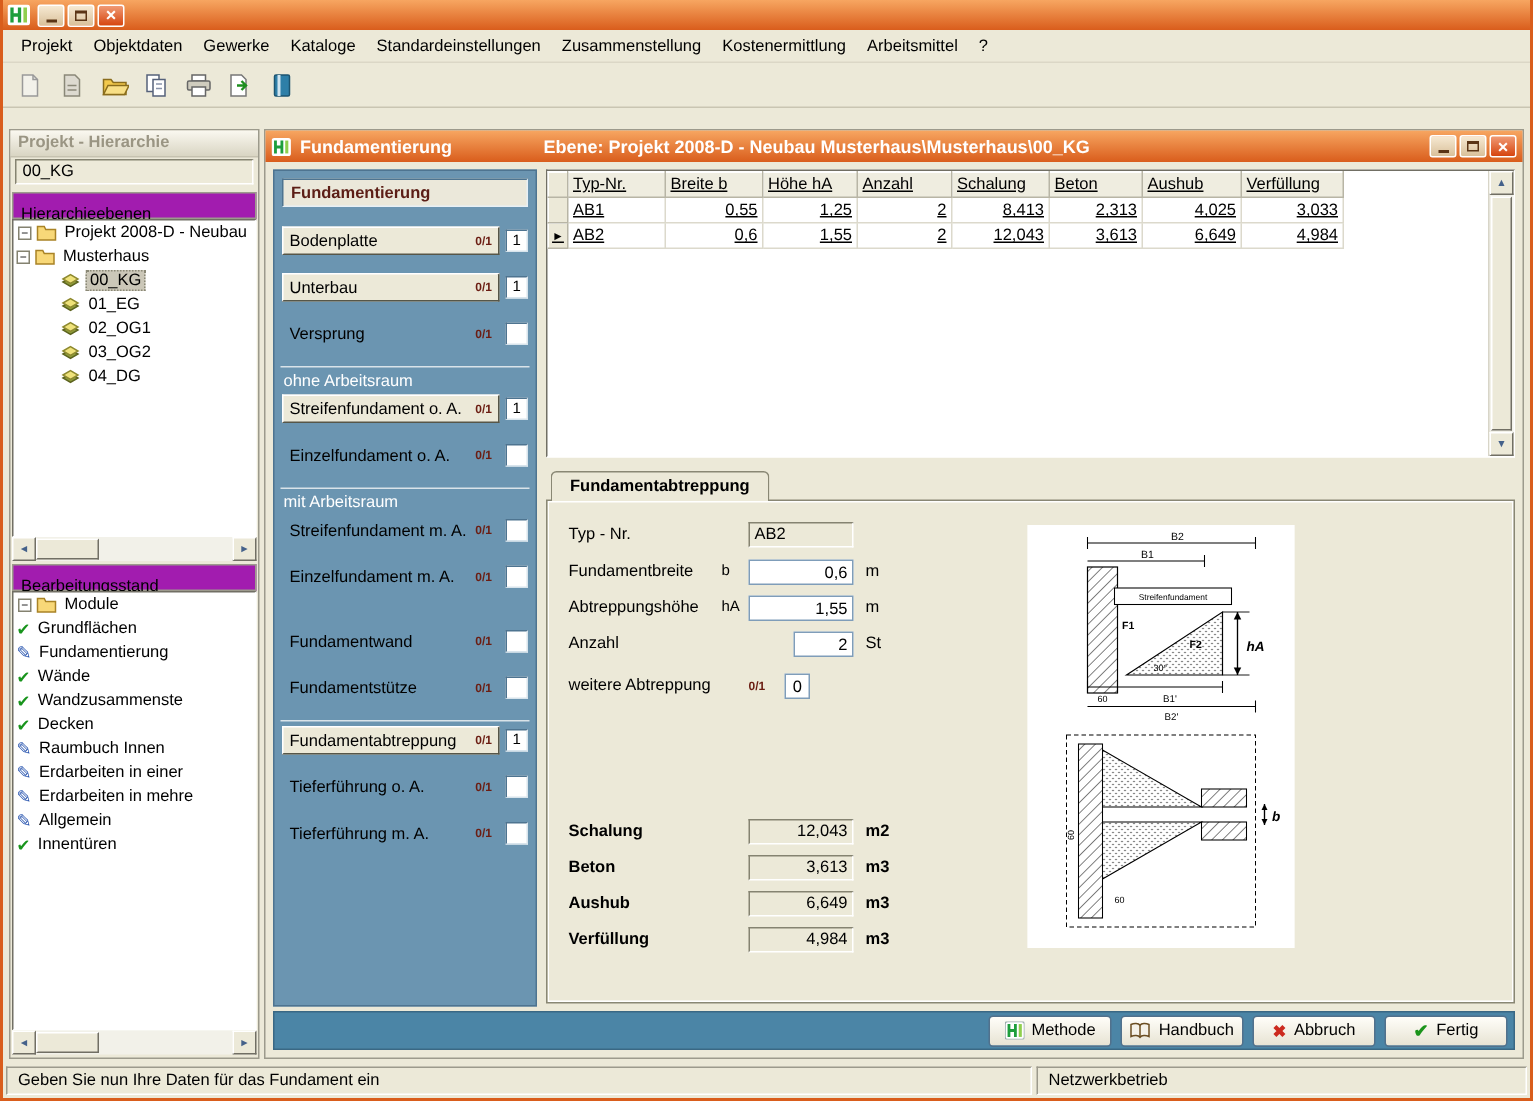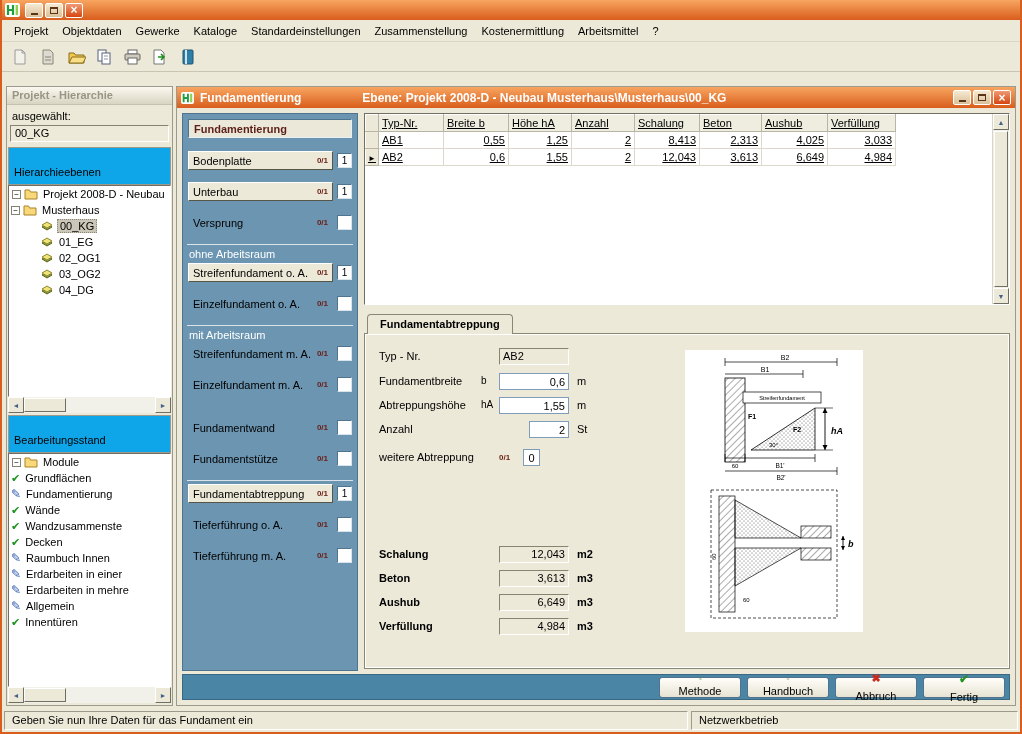--- a/index.html
+++ b/index.html
@@ -29,21 +29,21 @@
   
   .workspace { position:absolute; top:74px; left:2px; right:2px; bottom:24px; }
   
   .left-panel { position:absolute; left:2px; top:12px; width:167px; bottom:2px;
     border:1px solid #9C9A8C; background:#ECE9D8; display:flex; flex-direction:column; }
   .panel-title { height:18px; background:linear-gradient(#FAF8F0,#D9D5C3); color:#9A9583; font-weight:bold;
     padding:2px 5px; border-bottom:1px solid #C6C2B0; }
   .sel-label { padding:5px 5px 2px; }
   .sel-field { margin:1px 3px 5px; height:17px; background:#EDEAD9; border:1px solid;
     border-color:#858371 #FFF #FFF #858371; padding:1px 4px; }
-  .sect-header { margin:0 1px; height:18px; border:1px solid #9C9A8C; background:#0ea5e9; padding:18px 5px; }
+  .sect-header { margin:0 1px; height:18px; border:1px solid #9C9A8C; background:#a21caf; padding:8px 5px; }
   .tree { background:#fff; border:1px solid; border-color:#716F64 #FFF #FFF #716F64; margin:0 1px; overflow:hidden; }
   .tree1 { height:212px; }
   .tree2 { flex:1; }
   .trow { height:16px; display:flex; align-items:center; gap:3px; padding-left:3px; white-space:nowrap; overflow:hidden; }
   .ind1 { padding-left:2px; } .ind2 { padding-left:31px; }
   .expand { width:9px; height:9px; flex:0 0 9px; border:1px solid #848270; background:#fff;
     font-size:8px; line-height:7px; text-align:center; }
   .expand::before { content:"−"; }
   .tlabel { padding:0 2px; }
   .tlabel.selected { background:#CBC7B8; border:1px dotted #8A8876; }
@@ -117,21 +117,21 @@
   .unit.b { font-weight:bold; }
   .wratio { position:absolute; left:134px; top:4px; font-size:8px; color:#6B1D12; font-weight:bold; }
   .wbox { position:absolute; left:158px; top:0; width:17px; height:17px; border:1px solid #7F9DB9;
     background:#fff; font:11px "Liberation Sans",sans-serif; text-align:center; padding:0; }
   .diagram { position:absolute; left:320px; top:16px; width:178px; height:282px; background:#fff; }
   
   .footerbar { position:absolute; left:5px; right:5px; bottom:5px; height:26px;
     background:var(--footer-blue,#4B85A6); border:1px solid #3A6884;
     display:flex; align-items:center; justify-content:flex-end; gap:6px; padding:0 4px; }
   .fbtn { height:21px; min-width:82px; display:flex; align-items:center; justify-content:center; gap:5px;
-    background:linear-gradient(#FFFEF9,#E7E3D3); border:1px solid #51718C; border-radius:3px;flex-direction:column; }
+    background:linear-gradient(#FFFEF9,#E7E3D3); border:1px solid #51718C; border-radius:3px; }
   .icon-x::before { content:"✖"; color:#CC2A1E; font-weight:bold; font-size:11px; }
   .icon-ok::before { content:"✔"; color:#1B941B; font-weight:bold; font-size:12px; }
   
   .statusbar { position:absolute; left:2px; right:2px; bottom:2px; height:19px; display:flex; gap:3px; }
   .spanel { border:1px solid; border-color:#9C9A8C #FFF #FFF #9C9A8C; background:#ECE9D8;
     padding:2px 7px; overflow:hidden; white-space:nowrap; }
   .spanel.one { width:684px; } .spanel.two { flex:1; }
 </style>
 </head>
 <body>
@@ -211,21 +211,20 @@
           <rect x="4" y="2" width="10" height="14" rx="1" fill="#2E7FA8" stroke="#1C5470"></rect>
           <rect x="6" y="2" width="2" height="14" fill="#CFE4EF"></rect>
         </svg>
     </div>
   </div>
 
   <div class="workspace">
 
     <div class="left-panel">
       <div class="panel-title">Projekt - Hierarchie</div>
-      <div class="sel-label">ausgewählt:</div>
       <div class="sel-field">00_KG</div>
       <div class="sect-header">Hierarchieebenen</div>
 
       <div class="tree tree1">
         <div class="trow">
           <span class="expand"></span>
           <svg width="14" height="12" viewBox="0 0 14 12">
               <path d="M1 2 h4.5 l1 2 H13 v7 H1 z" fill="#F8D878" stroke="#A98326"></path>
             </svg>
           <span class="tlabel">Projekt 2008-D - Neubau</span>

